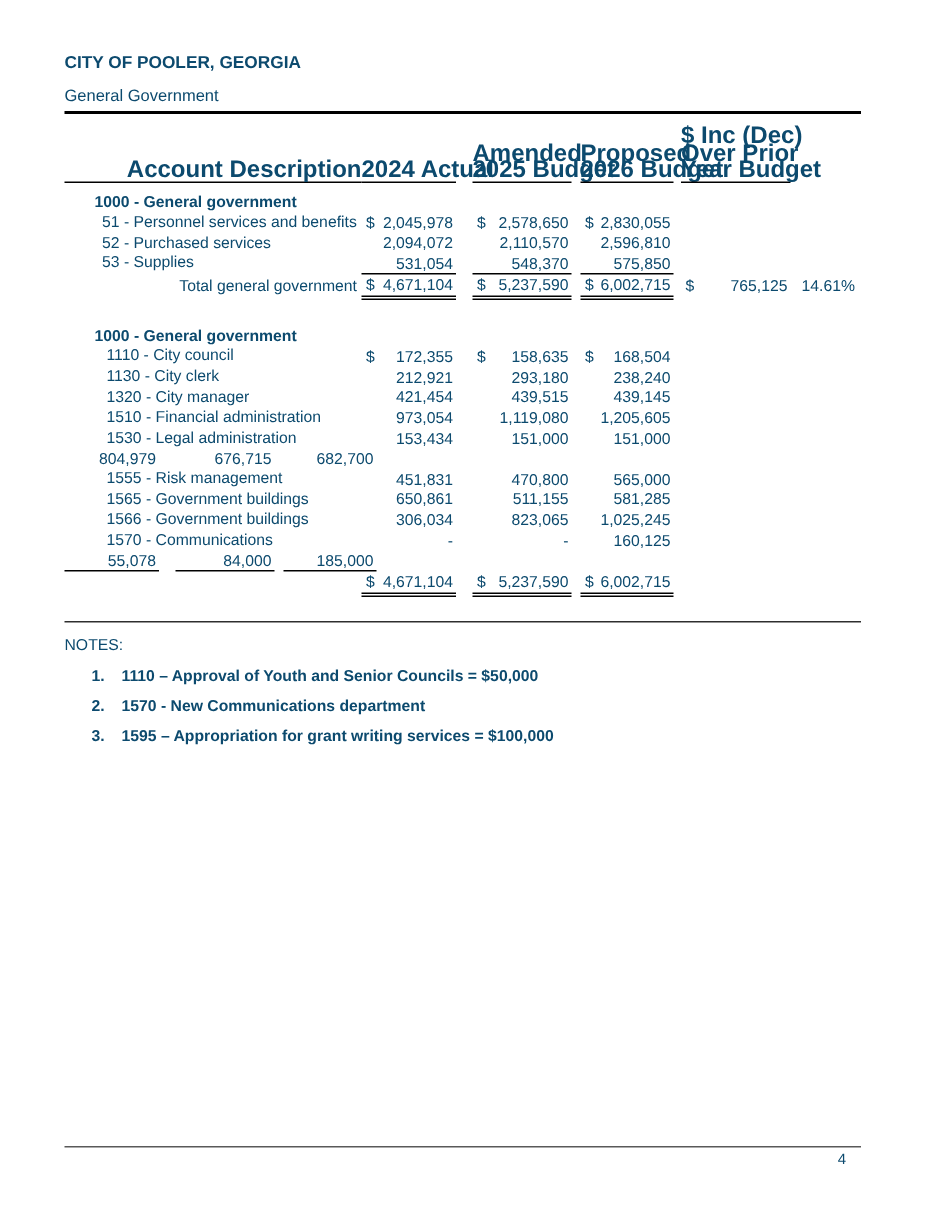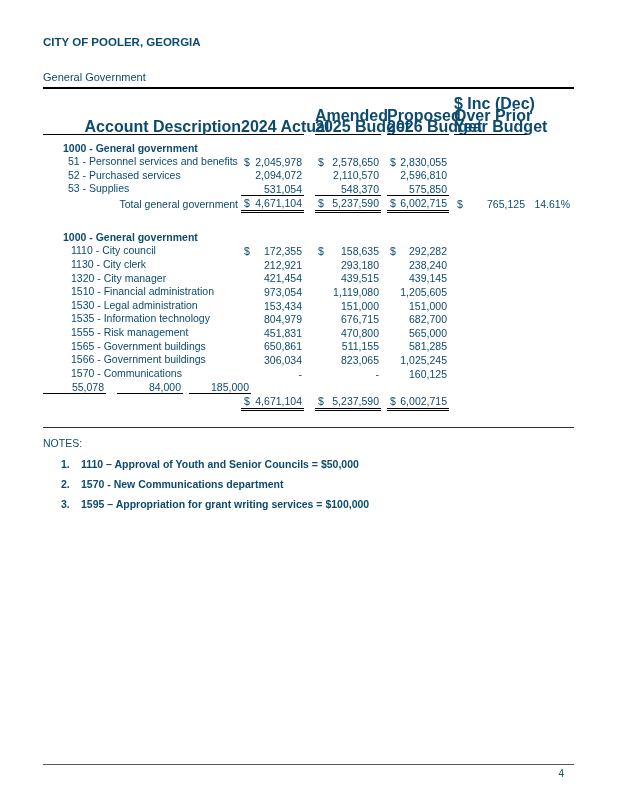--- a/index.html
+++ b/index.html
@@ -4,21 +4,21 @@
 <style>
   * { margin:0; padding:0; box-sizing:border-box; }
   html,body { background:#fff; }
   .page {
     position:relative; width:617px; height:809px; background:#fff;
     font-family:Liberation Sans, sans-serif; color:#0c4a6e; overflow:hidden;
   }
   .content { position:absolute; left:43px; top:36px; width:531px; }
 
   .title { font-size:11.5px; font-weight:700; line-height:13px; }
-  .subtitle { font-size:11px; line-height:13px; margin-top:22px; }
+  .subtitle { font-size:11px; line-height:13px; margin-top:9px; }
   .head-rule { margin-top:3px; border-top:2.5px solid #000; }
 
   
   .thead { display:flex; align-items:flex-end; margin-top:9px; }
   .hc { border-bottom:1.5px solid #000; padding-bottom:1px; font-weight:700; font-size:16px; }
   .hl { line-height:11.5px; text-align:center; white-space:nowrap; }
   .hdesc { width:198px; } .hdesc .hl { text-align:right; padding-left:2px; }
   .w1 { width:63px; } .w2 { width:66px; } .w3 { width:62px; } .w4 { width:73px; }
   .s1 { width:11px; } .s2 { width:6px; } .s3 { width:5px; } .s4 { width:6px; }
   .wp { width:37px; }
@@ -180,21 +180,21 @@
               <span class="val">172,355</span>
             </div>
           <div class="s1"></div>
           <div class="m w2">
               <span class="ds">$</span>
               <span class="val">158,635</span>
             </div>
           <div class="s2"></div>
           <div class="m w3">
               <span class="ds">$</span>
-              <span class="val">292,282</span>
+              <span class="val">168,504</span>
             </div>
         </div>
 
         <div class="tr">
           <div class="desc i2">1130 - City clerk</div>
           <div class="m w1">
               <span class="ds"></span>
               <span class="val">212,921</span>
             </div>
           <div class="s1"></div>
@@ -257,21 +257,20 @@
               <span class="val">151,000</span>
             </div>
           <div class="s2"></div>
           <div class="m w3">
               <span class="ds"></span>
               <span class="val">151,000</span>
             </div>
         </div>
 
         <div class="tr">
-          <div class="desc i2">1535 - Information technology</div>
           <div class="m w1">
               <span class="ds"></span>
               <span class="val">804,979</span>
             </div>
           <div class="s1"></div>
           <div class="m w2">
               <span class="ds"></span>
               <span class="val">676,715</span>
             </div>
           <div class="s2"></div>

